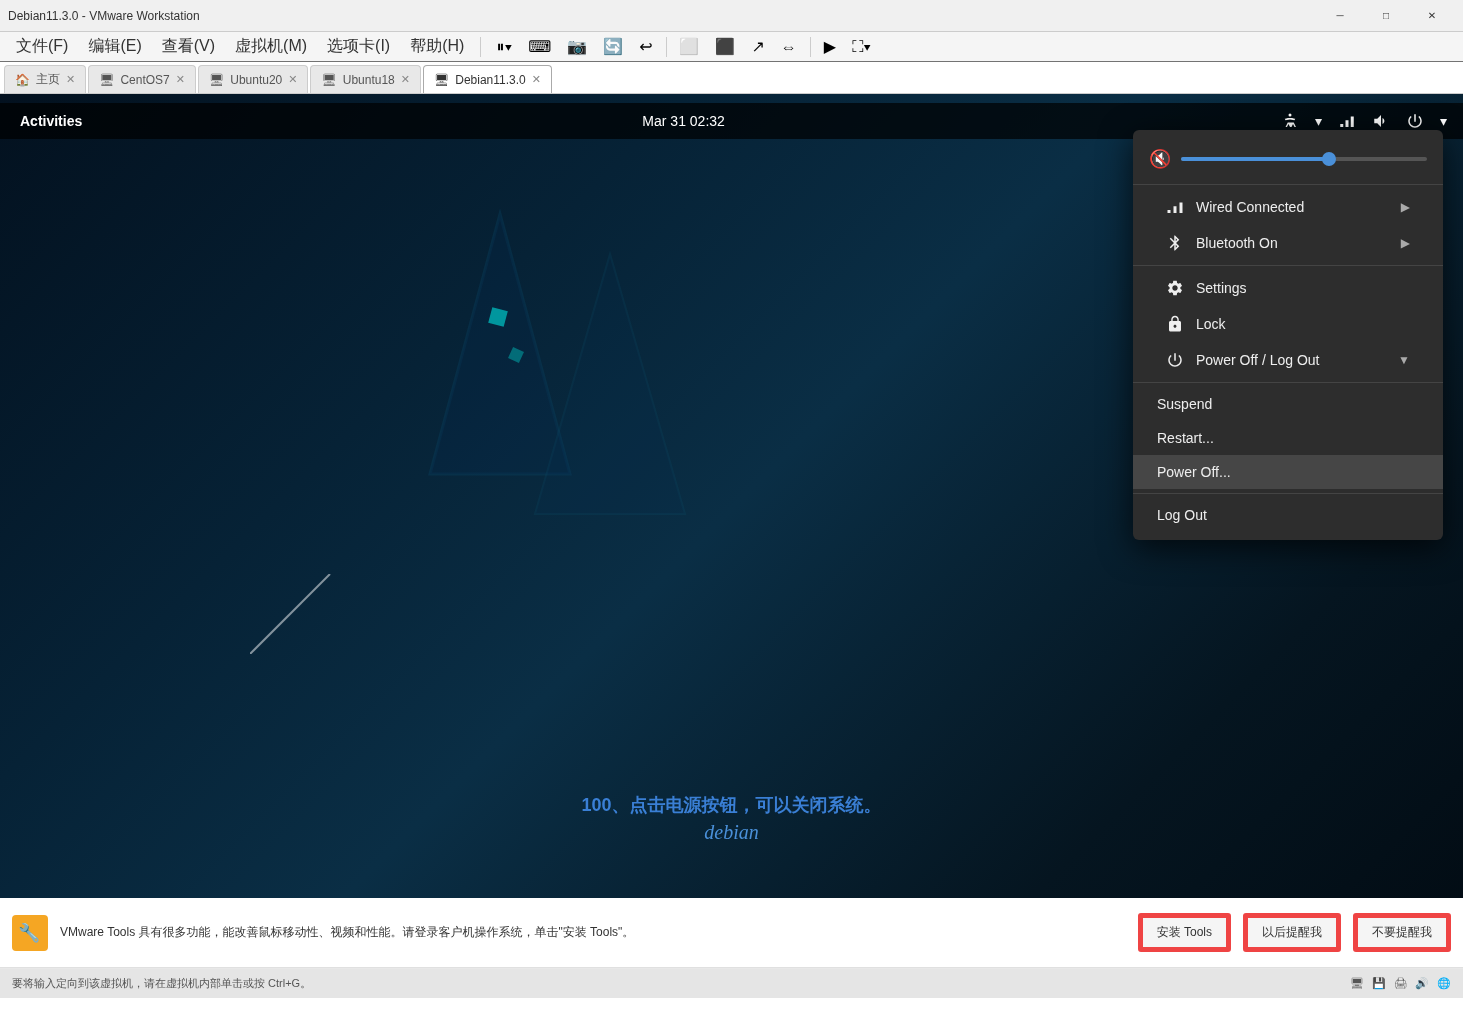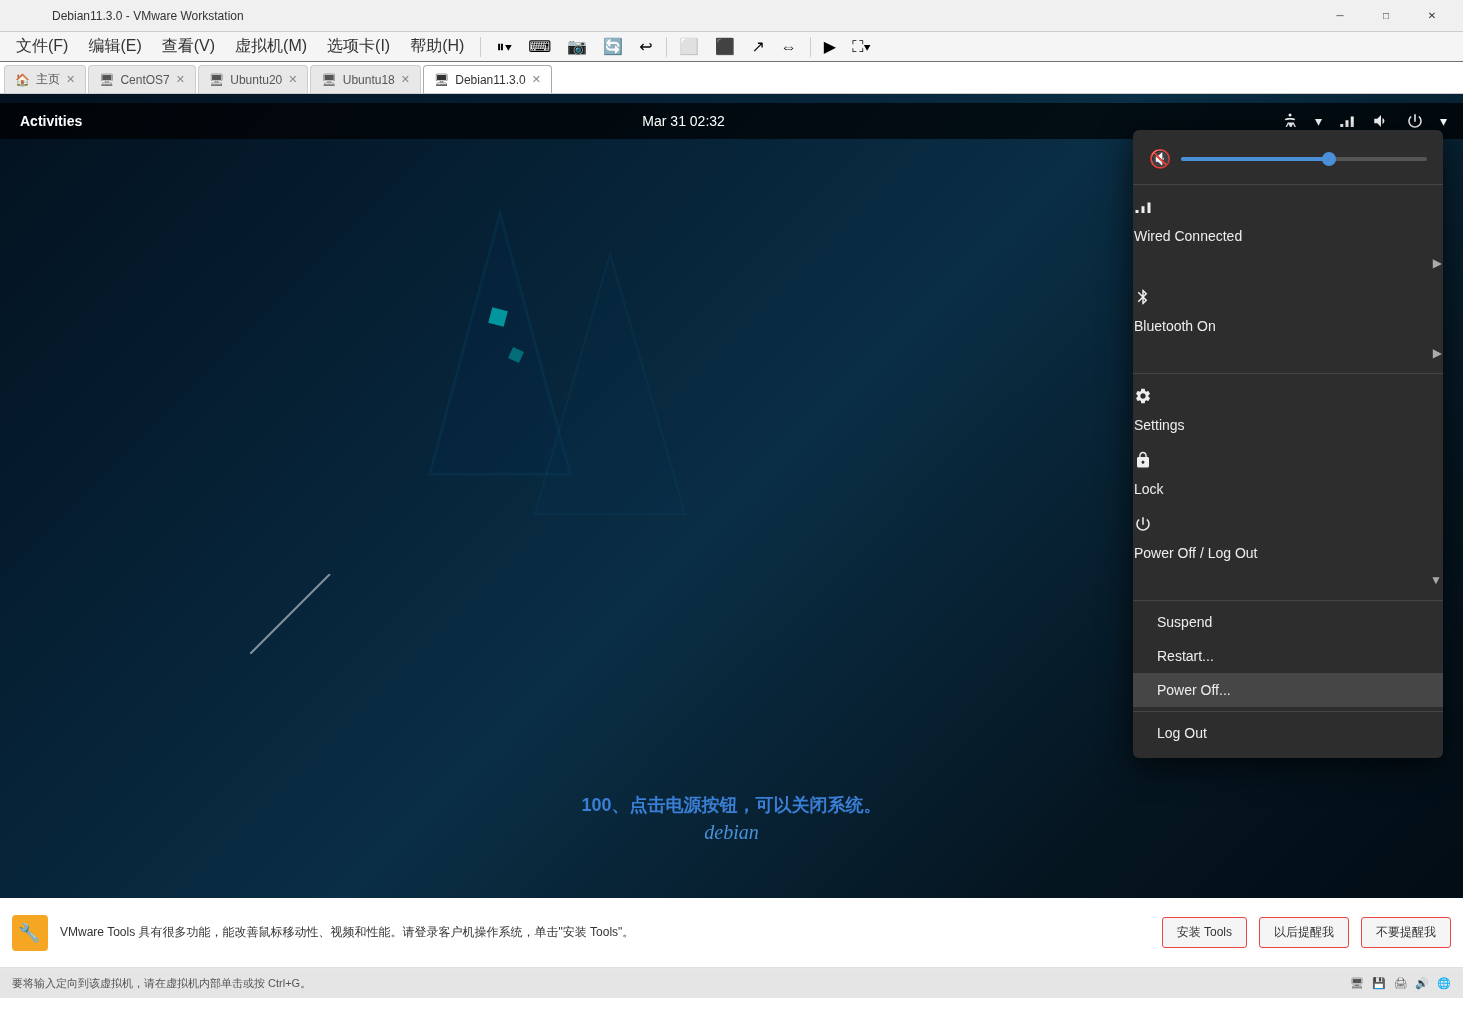--- a/index.html
+++ b/index.html
@@ -7,21 +7,20 @@
 
     
     #titlebar {
       height: 32px;
       background: #f0f0f0;
       border-bottom: 1px solid #ccc;
       display: flex;
       align-items: center;
       padding: 0 8px;
       font-size: 12px;
-      gap: 44px;
     }
     #titlebar-title { flex: 1; font-size: 12px; color: #333; }
     #titlebar-controls { display: flex; gap: 0; }
     .titlebar-btn { width: 46px; height: 32px; display: flex; align-items: center; justify-content: center; cursor: pointer; font-size: 10px; color: #333; }
 
     
     #menubar {
       height: 30px;
       background: #f5f5f5;
       border-bottom: 1px solid #737373;
@@ -153,25 +152,25 @@
     }
 
     .menu-divider {
       height: 1px;
       background: #444;
       margin: 4px 0;
     }
 
     .dropdown-item {
       display: flex;
-      padding: 9px 1px;
+      align-items: center;
+      padding: 9px 33px;
       cursor: pointer;
       gap: 12px;
       color: #eee;
-      flex-direction: column;
     }
     .dropdown-item .item-arrow {
       margin-left: auto;
       color: #aaa;
       font-size: 12px;
     }
 
     .submenu-item {
       display: flex;
       align-items: center;
@@ -233,21 +232,21 @@
 
     #status-msg {
       font-size: 12px;
       color: #333;
       flex: 1;
     }
 
     .status-btn {
       padding: 6px 14px;
       font-size: 12px;
-      border: 1px solid #ef4444;
+      border: 5px solid #ef4444;
       background: #f5f5f5;
       border-radius: 3px;
       cursor: pointer;
       color: #333;
       white-space: nowrap;
     }
 
     #statusbar-bottom {
       height: 30px;
       display: flex;

